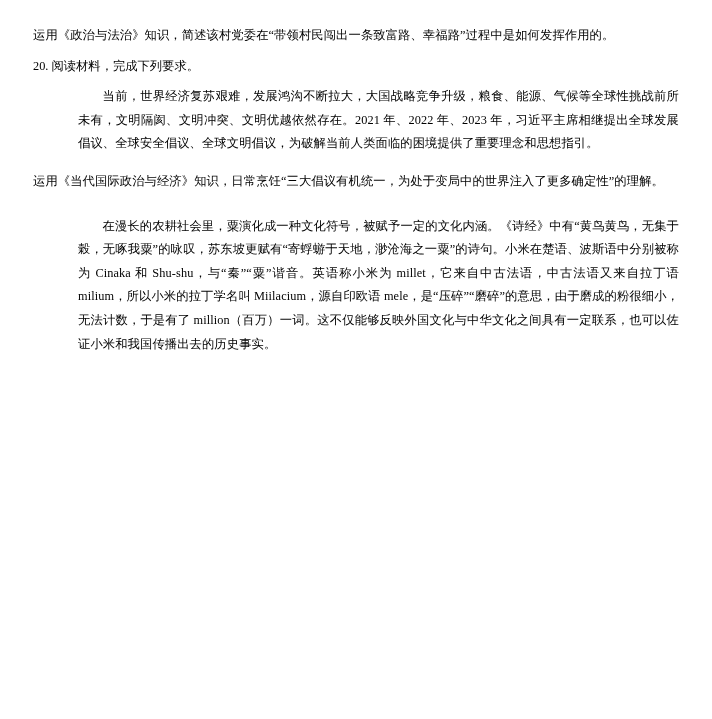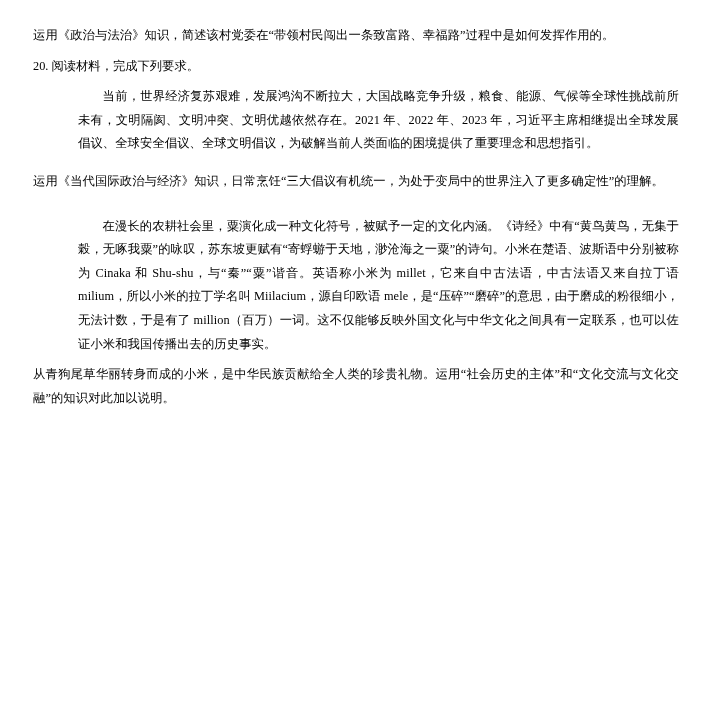--- a/index.html
+++ b/index.html
@@ -71,15 +71,14 @@
 
   <div class="gap-sm"></div>
 
   <div class="block-indent">
     <div class="gap-sm"></div>
     <p class="para indent">在漫长的农耕社会里，粟演化成一种文化符号，被赋予一定的文化内涵。《诗经》中有“黄鸟黄鸟，无集于榖，无啄我粟”的咏叹，苏东坡更赋有“寄蜉蝣于天地，渺沧海之一粟”的诗句。小米在楚语、波斯语中分别被称为 Cinaka 和 Shu-shu，与“秦”“粟”谐音。英语称小米为 millet，它来自中古法语，中古法语又来自拉丁语 milium，所以小米的拉丁学名叫 Miilacium，源自印欧语 mele，是“压碎”“磨碎”的意思，由于磨成的粉很细小，无法计数，于是有了 million（百万）一词。这不仅能够反映外国文化与中华文化之间具有一定联系，也可以佐证小米和我国传播出去的历史事实。</p>
   </div>
 
   <div class="gap-sm"></div>
 
-  <p class="para">从青狗尾草华丽转身而成的小米，是中华民族贡献给全人类的珍贵礼物。运用“社会历史的主体”和“文化交流与文化交融”的知识对此加以说明。</p>
 
 </div>
 
 </body></html>

